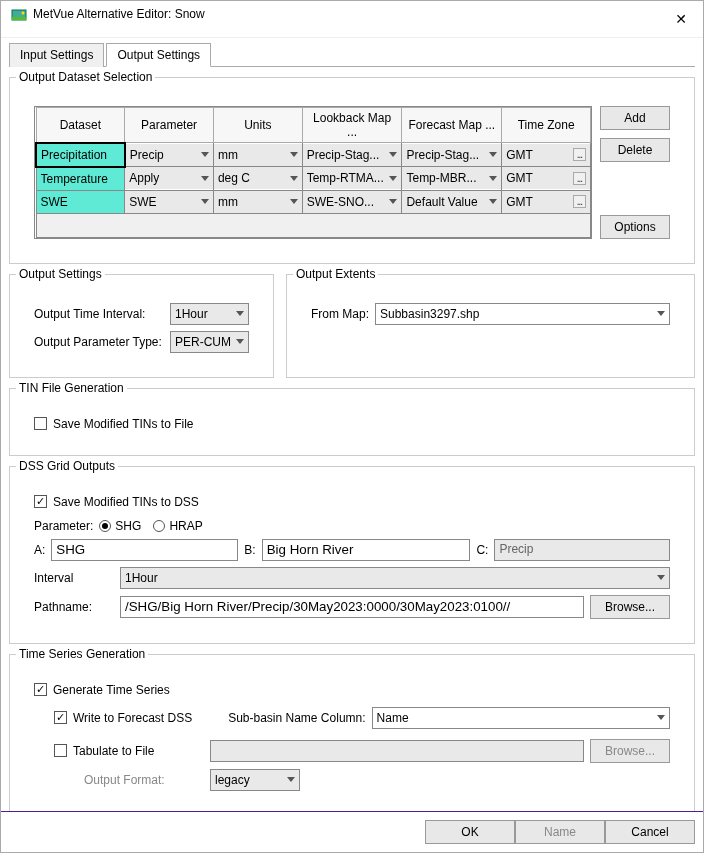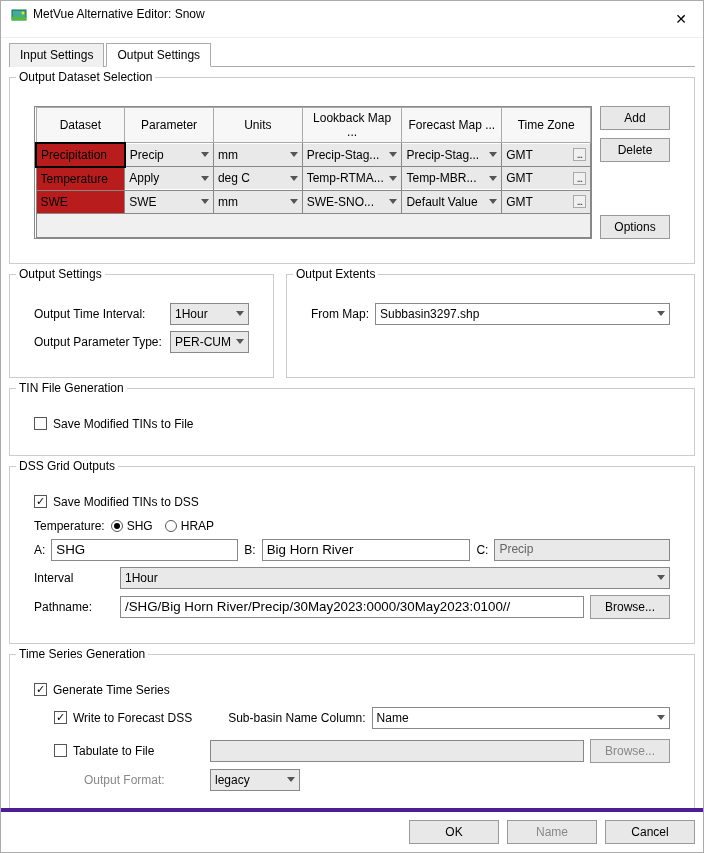--- a/index.html
+++ b/index.html
@@ -15,21 +15,21 @@
 .tab.active { background: #fff; border-bottom: 1px solid #fff; }
 .fieldset { border: 1px solid #ccc; margin-top: 10px; padding: 24px; position: relative; }
 .fieldset-inner { padding-top: 4px; }
 .legend { position: absolute; top: -8px; left: 6px; background: #fff; padding: 0 3px; font-size: 12px; }
 .table-buttons-row { display: flex; gap: 8px; }
 .table-wrap { flex: 1; border: 1px solid #888; }
 table { border-collapse: collapse; width: 100%; }
 th { background: #f7f7f7; border: 1px solid #aaa; padding: 3px 6px; font-weight: normal; text-align: center; }
 td { border: 1px solid #888; padding: 0; }
 .cell { display: flex; align-items: center; padding: 2px 4px; height: 22px; background: #e9e9e9; }
-.cell.white { background: #b91c1c; }
+.cell.white { background: #5eead4; }
 .cell-text { flex: 1; overflow: hidden; white-space: nowrap; text-overflow: ellipsis; }
 .dd-arrow { width: 0; height: 0; border-left: 4px solid transparent; border-right: 4px solid transparent; border-top: 5px solid #555; margin-left: 4px; }
 .dots { font-size: 10px; letter-spacing: -1px; color: #333; border: 1px solid #aaa; padding: 0 3px; background: #f0f0f0; margin-left: 4px; }
 .btn-col { display: flex; flex-direction: column; gap: 8px; width: 70px; }
 .btn { border: 1px solid #999; background: #e8e8e8; padding: 4px 8px; text-align: center; cursor: pointer; min-height: 24px; display: flex; align-items: center; justify-content: center; }
 .btn.disabled { color: #888; }
 .row { display: flex; align-items: center; gap: 6px; margin-bottom: 6px; }
 .lbl { white-space: nowrap; }
 .select { display: flex; align-items: center; border: 1px solid #888; background: #e9e9e9; padding: 2px 4px; height: 22px; }
 .select .dd-arrow { margin-left: auto; }
@@ -38,21 +38,21 @@
 .checkbox { display: flex; align-items: center; gap: 6px; cursor: pointer; }
 .chk { width: 13px; height: 13px; border: 1px solid #555; background: #fff; display: flex; align-items: center; justify-content: center; }
 .chk.checked::after { content: "✓"; font-size: 11px; line-height: 1; color: #000; }
 .radio-group { display: flex; align-items: center; gap: 12px; }
 .radio { display: flex; align-items: center; gap: 4px; cursor: pointer; }
 .rdo { width: 12px; height: 12px; border: 1px solid #555; border-radius: 50%; display: flex; align-items: center; justify-content: center; }
 .rdo.checked::after { content: ""; width: 6px; height: 6px; background: #000; border-radius: 50%; }
 .two-col { display: flex; gap: 12px; }
 .path-row { display: flex; align-items: center; gap: 6px; }
 .path-input { flex: 1; }
-.bottom-buttons { display: flex; gap: 8px; justify-content: flex-end; padding: 8px; border-top: 4px solid #4c1d95; }
+.bottom-buttons { display: flex; justify-content: flex-end; padding: 8px; border-top: 1px solid #4c1d95; }
 .bottom-buttons .btn { width: 90px; }
 .warnings { flex: 1; border: 1px solid #888; margin-top: 10px; padding: 15px 6px; overflow: auto; min-height: 100px; text-align: right; }
 .ml { margin-left: 20px; }
 .selected-cell { border: 2px solid #000 !important; }
 </style>
 </head>
 <body>
 
 <div class="window">
   <div class="titlebar">
@@ -258,21 +258,21 @@
     </div>
 
     <div class="fieldset">
       <span class="legend">DSS Grid Outputs</span>
       <div class="fieldset-inner">
         <label class="checkbox" style="margin-bottom:10px">
           <span class="chk checked"></span>
           <span>Save Modified TINs to DSS</span>
         </label>
         <div class="row">
-          <span class="lbl">Temperature:</span>
+          <span class="lbl">Parameter:</span>
           <div class="radio-group">
             <label class="radio">
                 <span class="rdo checked"></span>
                 <span>SHG</span>
               </label>
             <label class="radio">
                 <span class="rdo"></span>
                 <span>HRAP</span>
               </label>
           </div>

